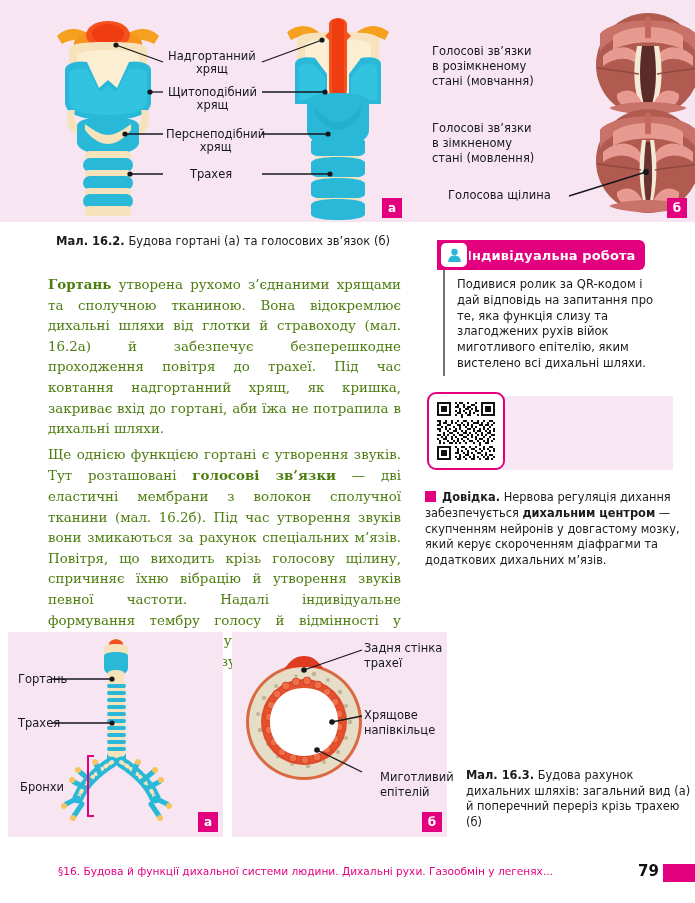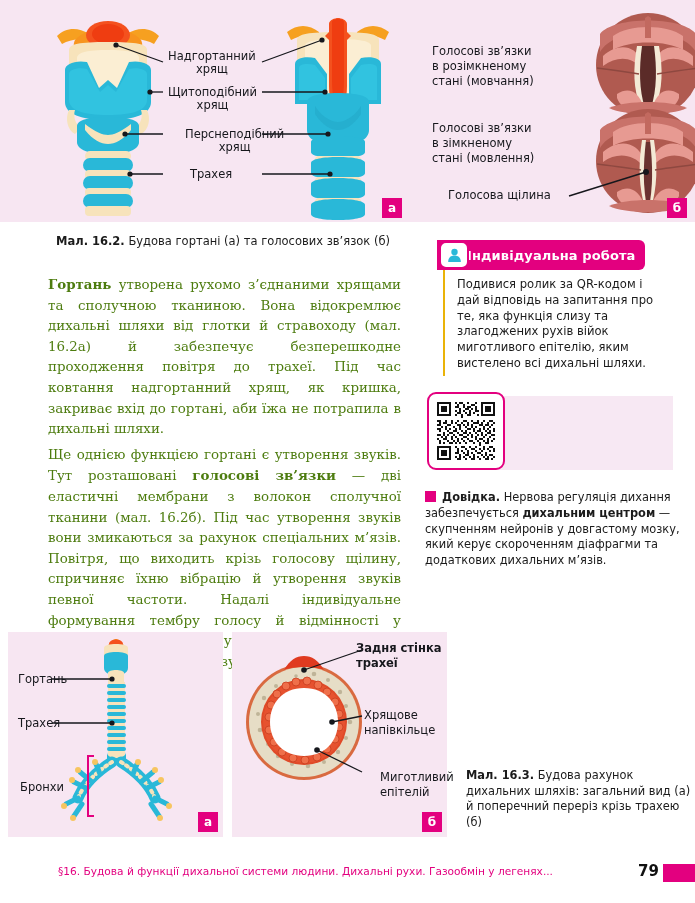--- a/index.html
+++ b/index.html
@@ -59,21 +59,21 @@
   .ind-head span{
     color:#fff;font-size:13px;font-weight:bold;margin-left:30px;
     font-family:"DejaVu Sans", sans-serif;letter-spacing:.1px;
   }
   .ind-icon{
     position:absolute;left:2px;top:1px;width:30px;height:28px;background:#fff;
     border:2px solid #e3007f;border-radius:7px;box-sizing:border-box;
     display:flex;align-items:center;justify-content:center;
   }
   .ind-body{
-    margin-left:28px;width:212px;border-left:2px solid #eab308;
+    margin-left:28px;width:212px;border-left:2px solid #737373;
     padding:7px 0 4px 12px;box-sizing:border-box;
     font-size:11.6px;line-height:15.8px;color:#1b1b1b;
     font-family:"DejaVu Sans", sans-serif;
   }
 
   .qr-block{
     position:absolute;left:0px;top:152px;width:280px;height:86px;
   }
   .qr-bg{
     position:absolute;left:66px;top:4px;width:192px;height:74px;background:#f7e8f3;
@@ -227,21 +227,21 @@
       </svg>
 
       <div class="lbl" style="left:168px;top:50px;">
         <div>Надгортанний</div>
         <div style="text-align:center">хрящ</div>
       </div>
       <div class="lbl" style="left:168px;top:86px;">
         <div>Щитоподібний</div>
         <div style="text-align:center">хрящ</div>
       </div>
-      <div class="lbl" style="left:166px;top:128px;margin-left:19px;">
+      <div class="lbl" style="left:166px;top:128px;">
         <div>Перснеподібний</div>
         <div style="text-align:center">хрящ</div>
       </div>
       <div class="lbl" style="left:190px;top:168px;">
         <div>Трахея</div>
       </div>
 
       <div class="tag" style="left:382px;top:198px;">а</div>
     </div>
 
@@ -662,21 +662,21 @@
         <path d="M72 38 L130 18"></path>
         <path d="M100 90 L130 84"></path>
         <path d="M85 118 L130 140"></path>
       </g>
       <g fill="#16171c">
         <circle cx="72" cy="38" r="2.8"></circle>
         <circle cx="100" cy="90" r="2.8"></circle>
         <circle cx="85" cy="118" r="2.8"></circle>
       </g>
     </svg>
-    <div class="lbl" style="left:124px;top:9px;line-height:15px;font-weight:bold;">
+    <div class="lbl" style="left:132px;top:9px;line-height:15px;">
       <div>Задня стінка</div>
       <div>трахеї</div>
     </div>
     <div class="lbl" style="left:132px;top:76px;line-height:15px;">
       <div>Хрящове</div>
       <div>напівкільце</div>
     </div>
     <div class="lbl" style="left:132px;top:138px;line-height:15px;margin-left:16px;">
       <div>Миготливий</div>
       <div>епітелій</div>

